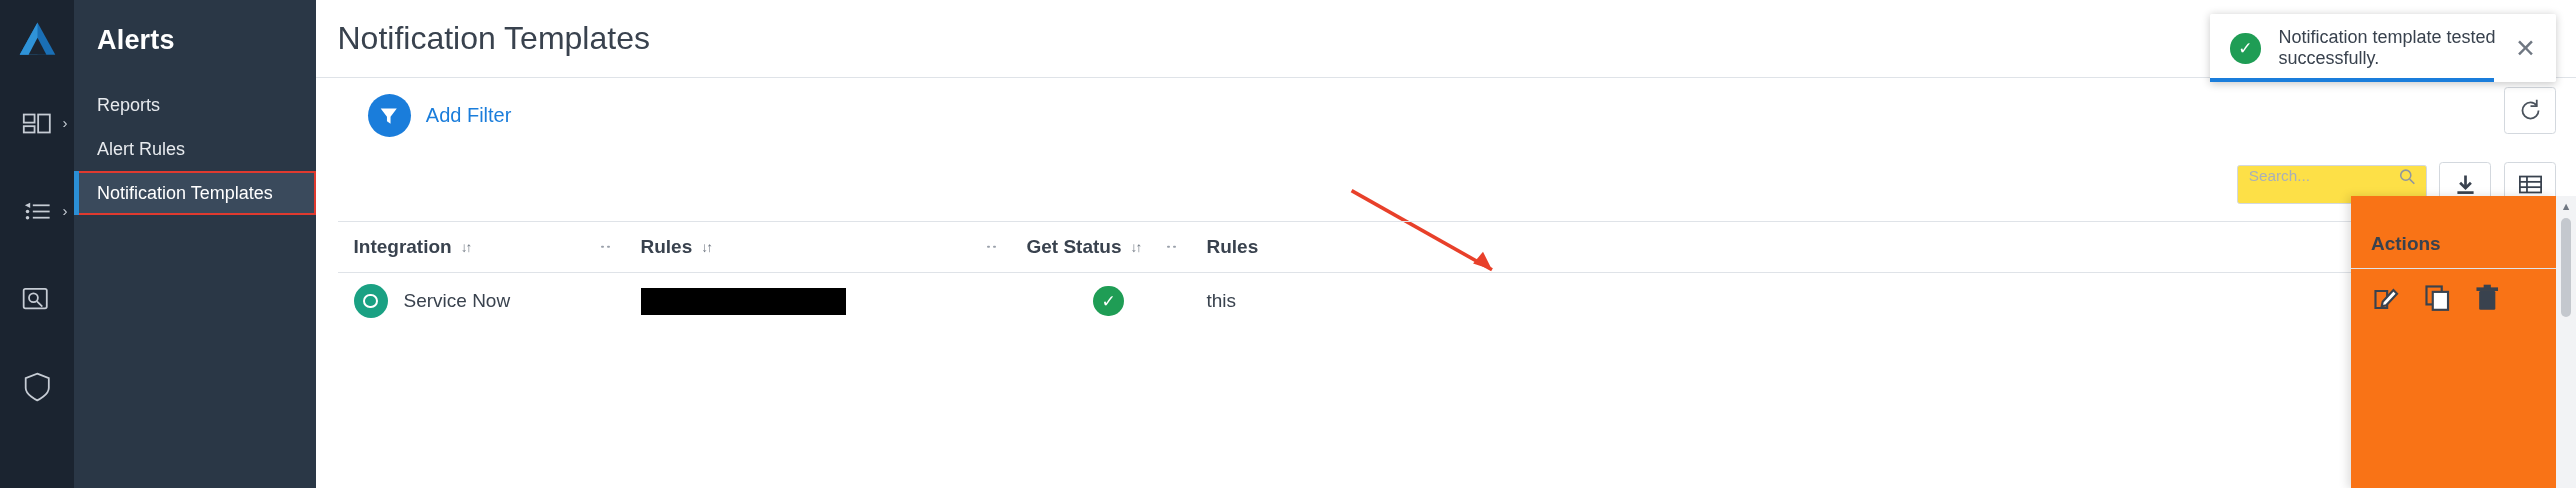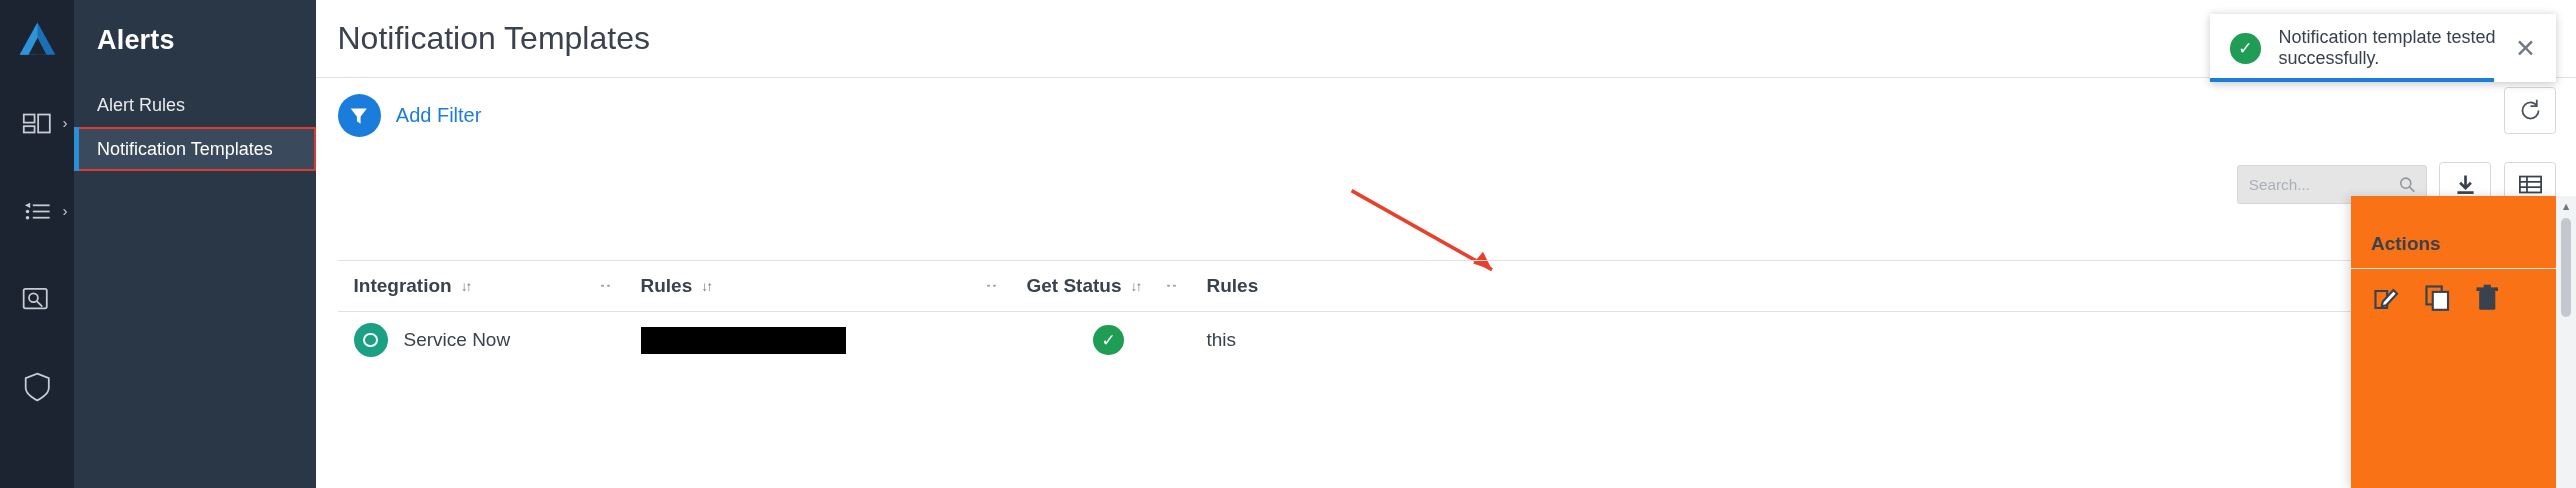--- a/index.html
+++ b/index.html
@@ -111,20 +111,21 @@
     background: #dfe3e8;
     margin-top: 20px;
   }
 
   
   .filter-bar {
     display: flex;
     align-items: center;
     padding: 16px 21.5px 0 21.5px;
     position: relative;
+    margin-left: 30px;
   }
   .filter-circle {
     width: 43px; height: 43px;
     border-radius: 50%;
     background: #1a7ddb;
     display: flex; align-items: center; justify-content: center;
     flex: 0 0 43px;
   }
   .add-filter-label {
     margin-left: 15.3px;
@@ -165,23 +166,23 @@
     right: 20px;
     top: 162px;
     display: flex;
     align-items: center;
   }
   .search-box {
     width: 190px;
     height: 39px;
     border: 0.9px solid #d3d8de;
     border-radius: 2.7px;
-    background: #e5e5e5;
-    display: flex;
-    align-items: center;
+    background: #fde047;
+    display: flex;
+    align-items: flex-start;
     padding: 0 9px;
     box-sizing: border-box;
   }
   .search-box input {
     border: 0;
     outline: 0;
     font-size: 15.3px;
     color: #6a7280;
     width: 100%;
     font-family: "Liberation Sans", sans-serif;
@@ -208,21 +209,20 @@
   }
   .thead {
     display: flex;
     align-items: center;
     height: 50px;
     border-top: 0.9px solid #dfe3e8;
     border-bottom: 0.9px solid #dfe3e8;
     color: #39424e;
     font-size: 19px;
     font-weight: 700;
-    margin-top: 39px;
   }
   .th {
     display: flex;
     align-items: center;
     height: 100%;
     position: relative;
     padding-left: 16px;
     box-sizing: border-box;
   }
   .th .sort {
@@ -436,20 +436,23 @@
     <div class="rail-item">
       <svg width="30.5" height="32" viewBox="0 0 34 36">
         <path d="M17 3 L30 8 V19 C30 27 17 33 17 33 C17 33 4 27 4 19 V8 Z" fill="none" stroke="#c6ccd4" stroke-width="2"></path>
       </svg>
     </div>
   </div>
 
   <div class="nav">
     <div class="nav-title">Alerts</div>
     <div class="nav-items">
+      <div class="nav-item">
+        <span>Reports</span>
+      </div>
       <div class="nav-item">
         <span>Alert Rules</span>
       </div>
       <div class="nav-item active highlight-box">
         <span>Notification Templates</span>
       </div>
     </div>
   </div>
 
   <div class="main">

